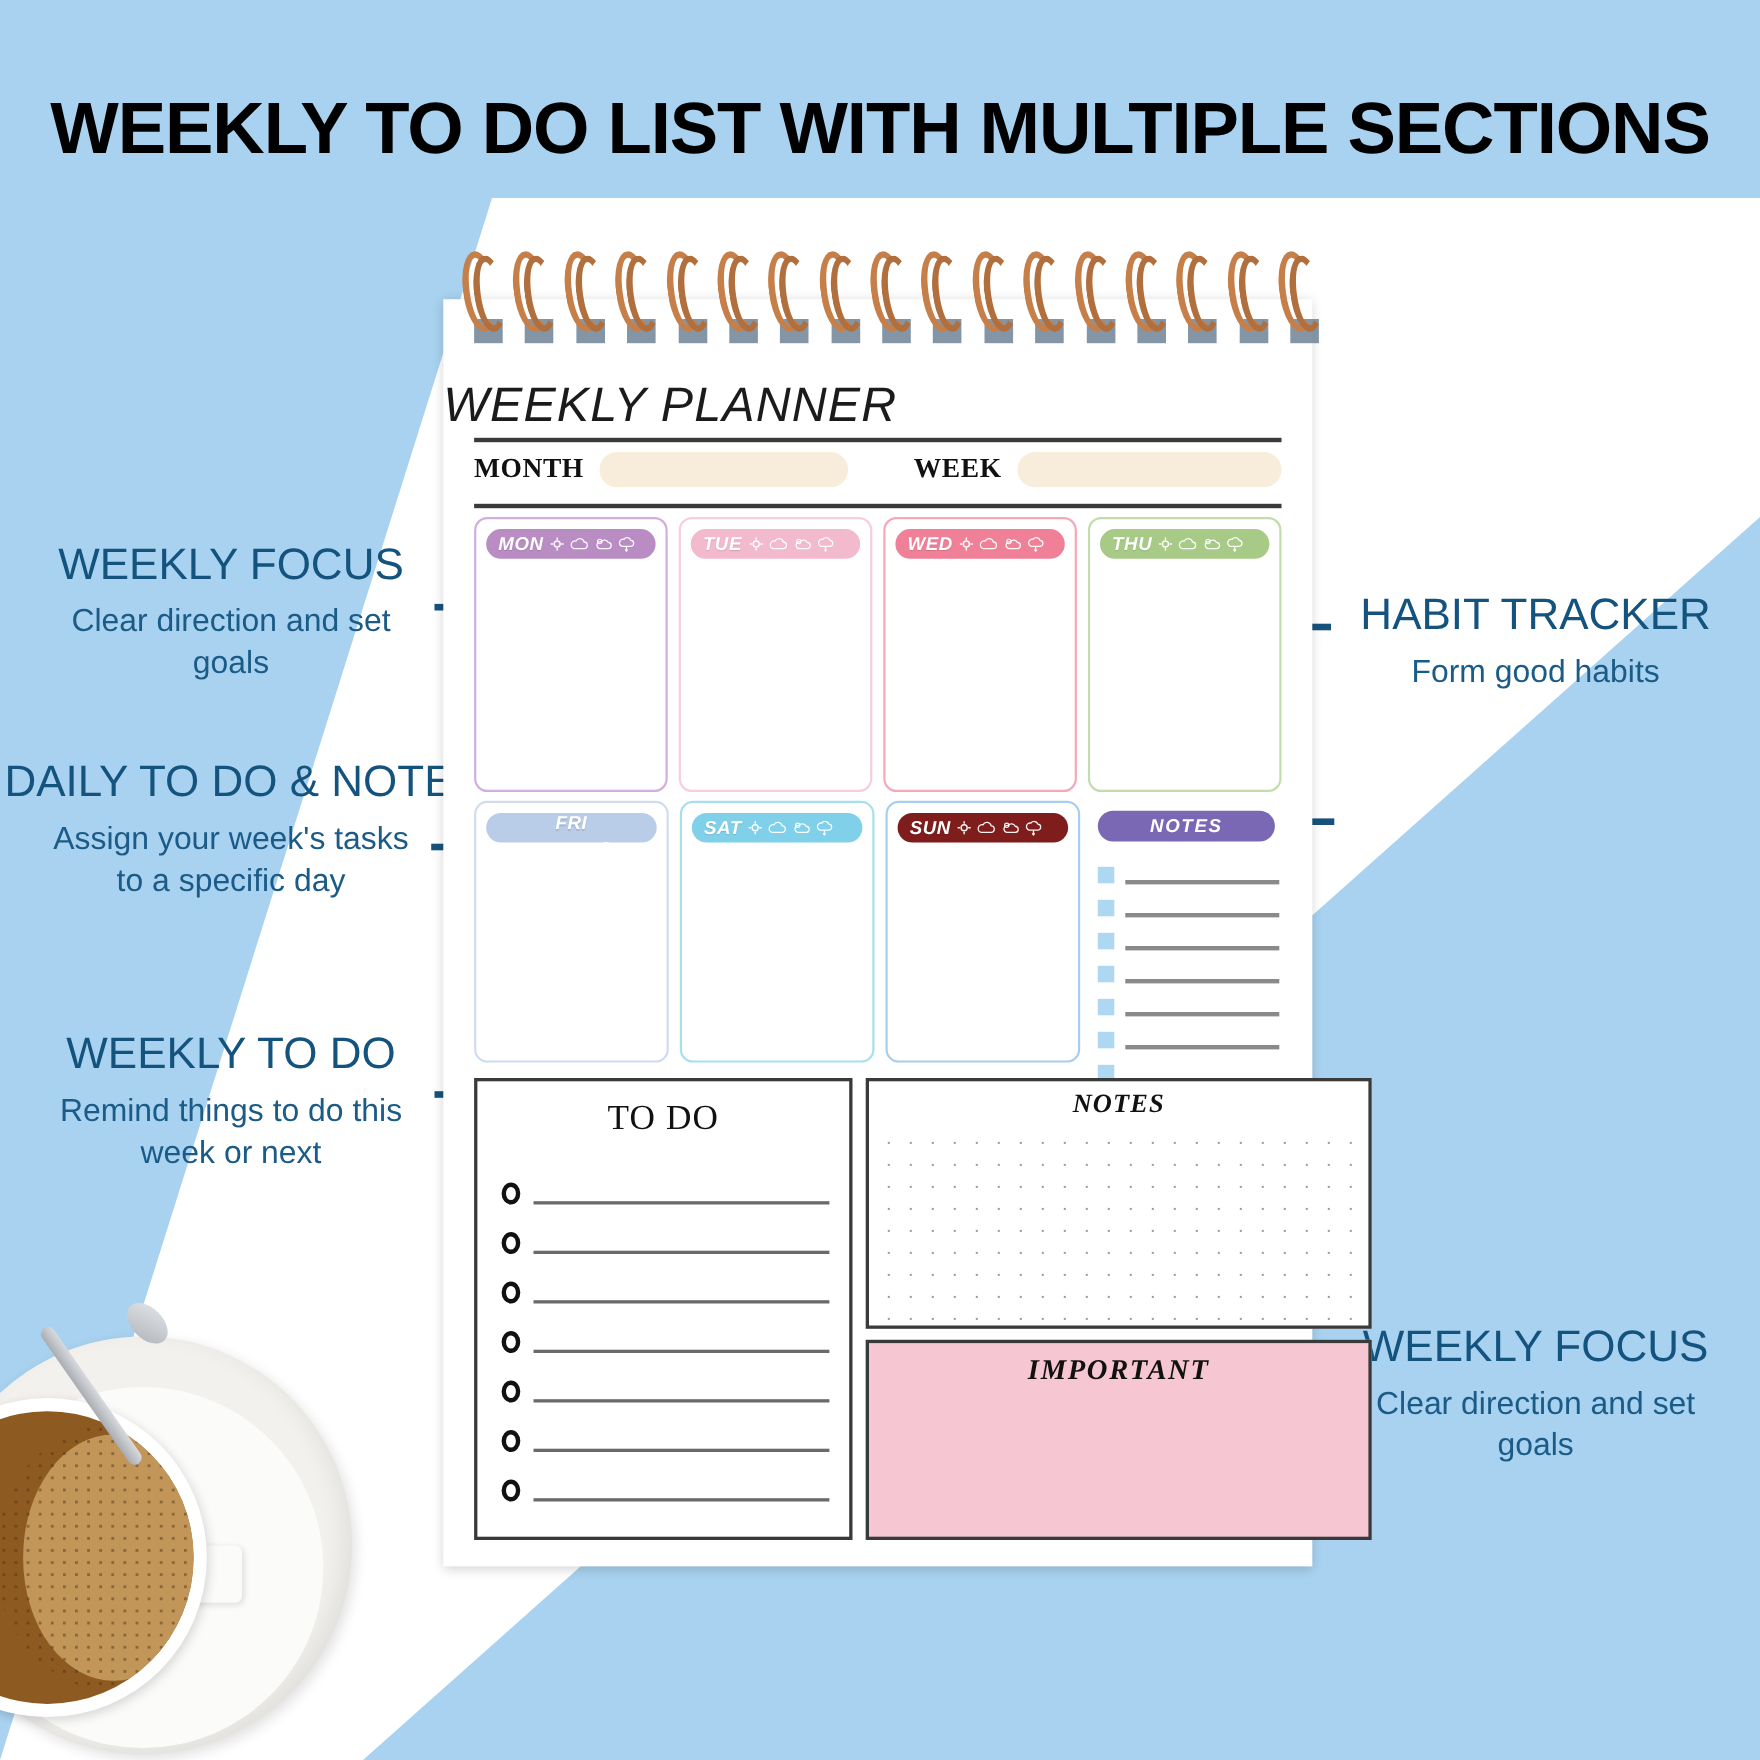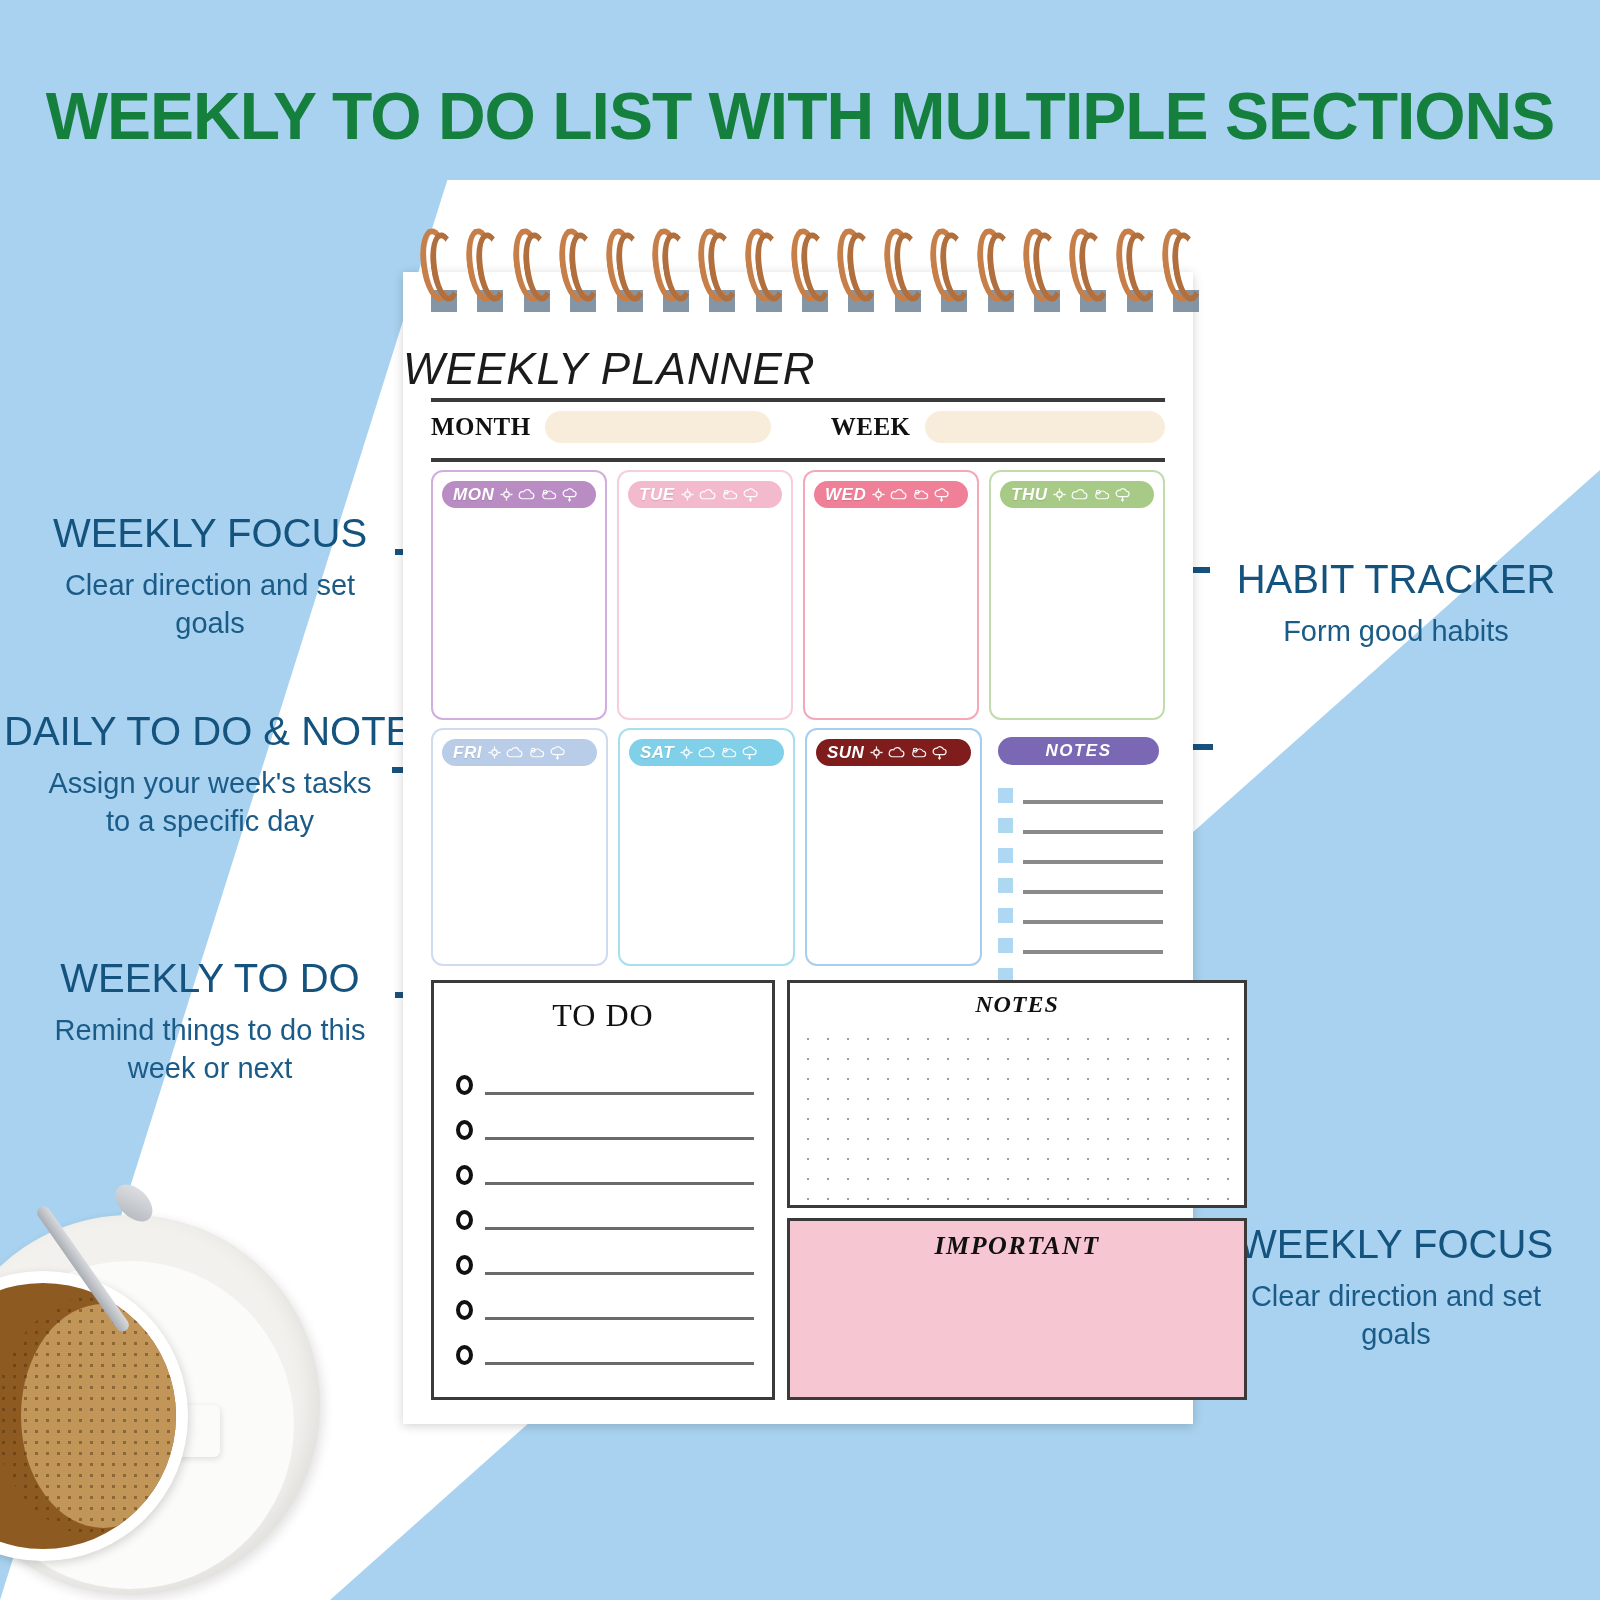--- a/index.html
+++ b/index.html
@@ -28,27 +28,27 @@
   .bg-band-top {
     position:absolute; left:0; top:0; width:1600px; height:180px;
     background:#a8d2ef;
   }
 
   
   .title {
     position:absolute; left:0; top:78px; width:1600px;
     text-align:center;
     font-size:66px; font-weight:bold; letter-spacing:-1px;
-    color:#15803d;
+    color:#000000;
     font-family:"Liberation Sans", sans-serif;
     white-space:nowrap;
   }
 
   
-  .callout { position:absolute; color:#14537e;margin-top:20px; }
+  .callout { position:absolute; color:#14537e; }
   .callout .c-title {
     font-size:40px; font-weight:400; letter-spacing:0px;
     color:#14537e; line-height:1.05; white-space:nowrap;
   }
   .callout .c-sub {
     font-size:29px; font-weight:400; color:#1b5b87;
     line-height:1.32; margin-top:12px;
   }
   .callout.left { text-align:center; }
   .callout.right { text-align:center; }
@@ -464,21 +464,21 @@
                     <path d="M9.6 17.2l1.4 1.8 1.4-1.8" fill="none" stroke="rgba(255,255,255,0.95)" stroke-width="1.6" stroke-linecap="round" stroke-linejoin="round"></path>
                   </svg>
                 </span>
               </span>
             </div>
           </div>
         </div>
 
       <div class="days-row" id="days-row-2" style="top:456px; height:238px;">
           <div class="day-cell" style="border-color: rgb(207, 220, 240);">
-            <div class="day-tab" style="background: rgb(185, 204, 232);">
+            <div class="day-tab" style="background: rgb(185, 204, 232); flex-direction: column;">
               <span class="day-name">FRI</span>
               <span class="wicons">
                 <span>
                   <svg width="13" height="13" viewBox="0 0 20 20">
                     <circle cx="10" cy="10" r="4.2" fill="none" stroke="rgba(255,255,255,0.95)" stroke-width="2"></circle>
                     <g stroke="rgba(255,255,255,0.95)" stroke-width="2" stroke-linecap="round">
                       <path d="M10 1.5v2.2"></path>
                       <path d="M10 16.3v2.2"></path>
                       <path d="M1.5 10h2.2"></path>
                       <path d="M16.3 10h2.2"></path>

